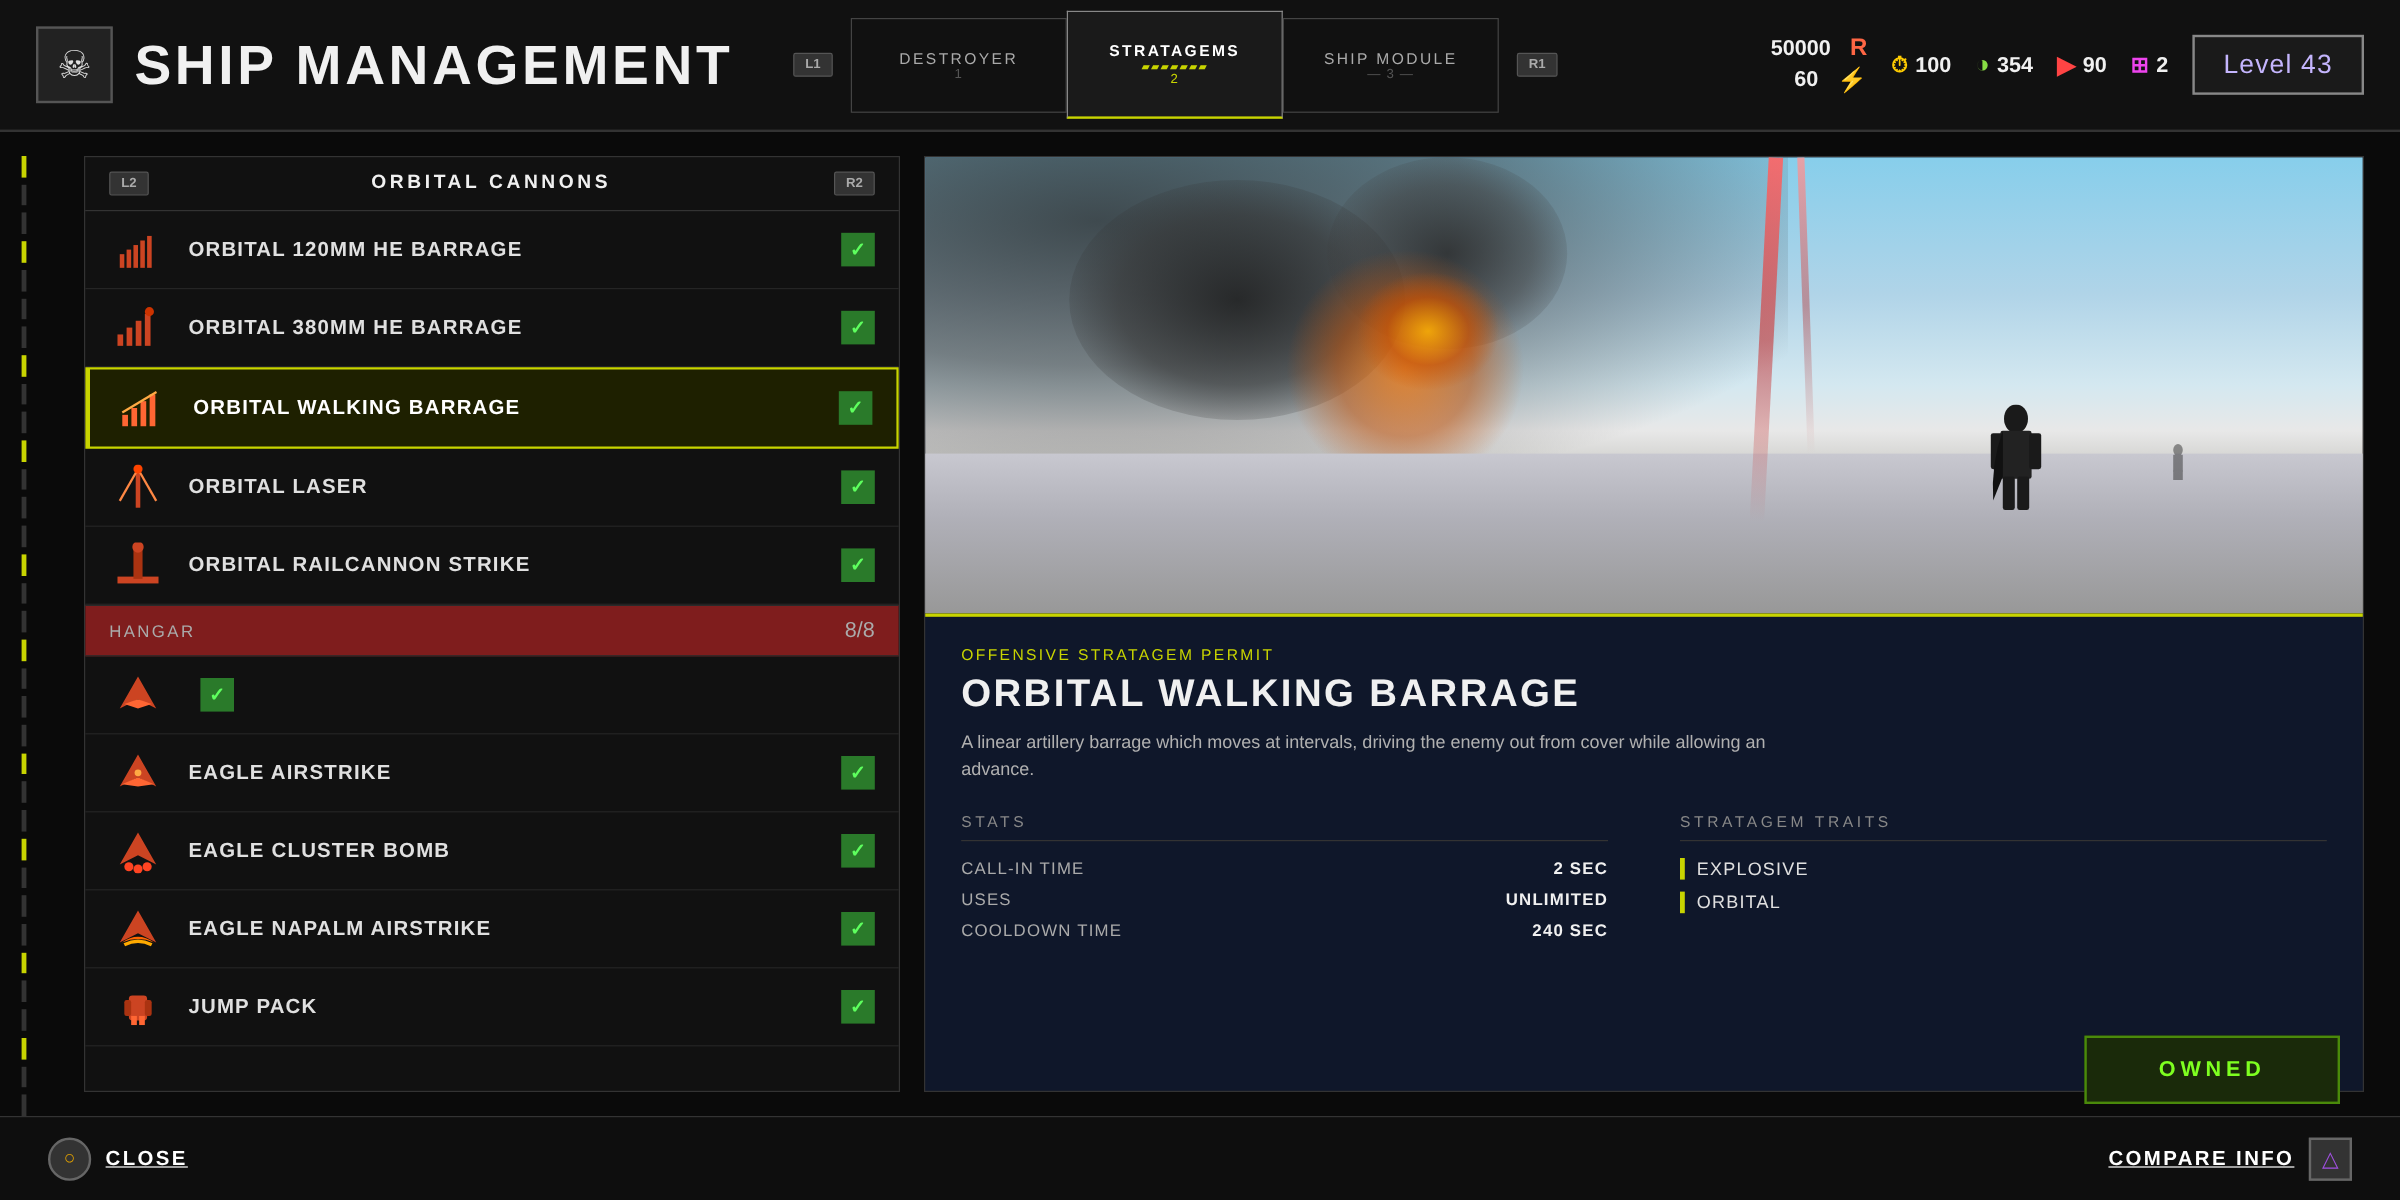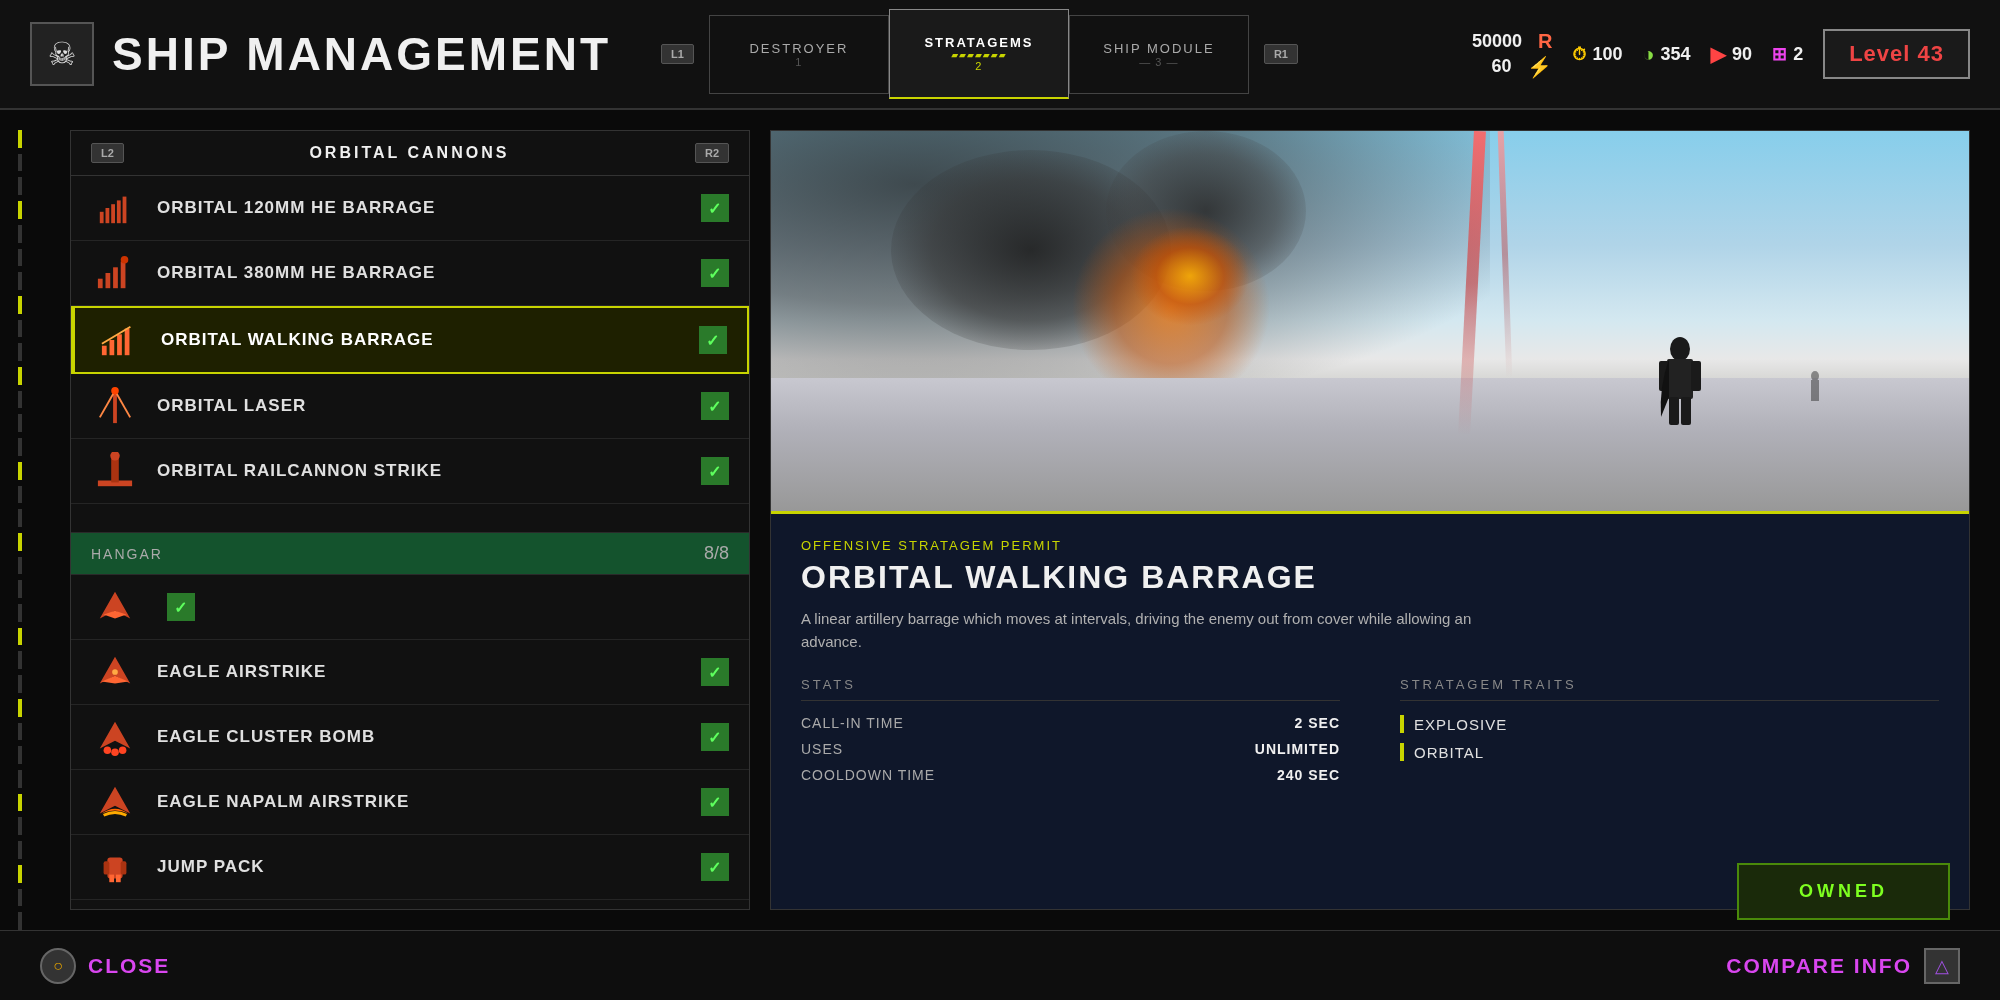--- a/index.html
+++ b/index.html
@@ -117,22 +117,22 @@
       display: flex;
       align-items: center;
       gap: 16px;
     }
 
     .level-badge {
       background: #1a1a1a;
       border: 2px solid #888;
       padding: 10px 24px;
       font-size: 22px;
-      font-weight: bold;
-      color: #ef4444;
+      font-weight: normal;
+      color: #c4b5fd;
       letter-spacing: 1px;
     }
 
     
     .main-content {
       display: flex;
       height: calc(100% - 110px - 70px);
       padding: 20px 30px;
       gap: 20px;
     }
@@ -248,24 +248,23 @@
       color: #5eff5e;
       font-size: 16px;
       font-weight: bold;
     }
 
     .sub-section-header {
       display: flex;
       align-items: center;
       justify-content: space-between;
       padding: 10px 20px;
-      background: #14532d;
+      background: #7f1d1d;
       border-bottom: 1px solid #2a2a2a;
       border-top: 1px solid #2a2a2a;
-      margin-top: 28px;
     }
 
     .sub-section-title {
       font-size: 14px;
       color: #aaa;
       letter-spacing: 2px;
       text-transform: uppercase;
     }
 
     .sub-section-count {
@@ -485,25 +484,26 @@
       background: #333;
       border: 2px solid #666;
       display: flex;
       align-items: center;
       justify-content: center;
       font-size: 18px;
       color: #a050e0;
     }
 
     .action-label {
-      font-size: 21px;
+      font-size: 17px;
       font-weight: bold;
-      color: #d946ef;
+      color: #ffffff;
       letter-spacing: 2px;
       text-transform: uppercase;
+      text-decoration: underline;
     }
 
     
     .yellow-line {
       height: 3px;
       background: #c8d400;
       width: 100%;
     }
 
     

